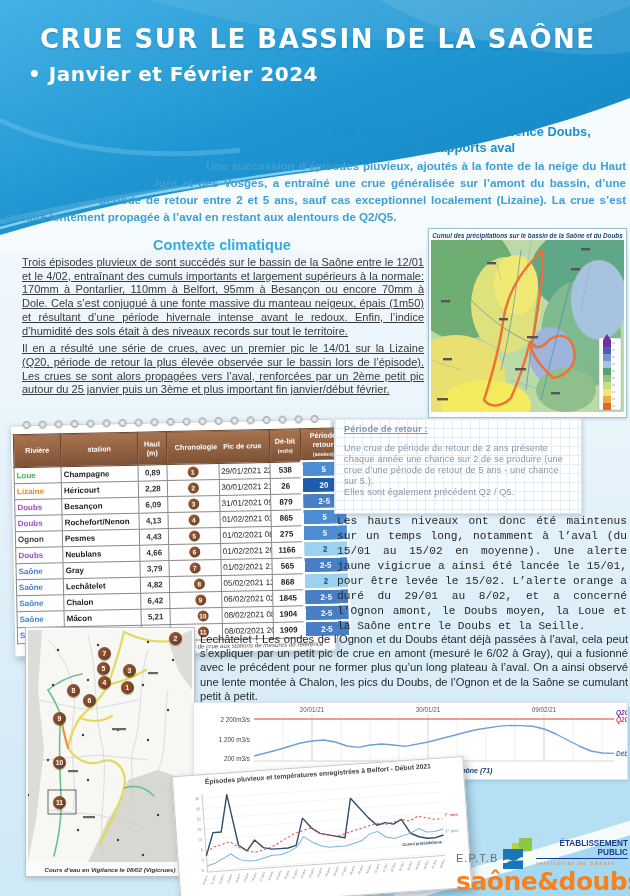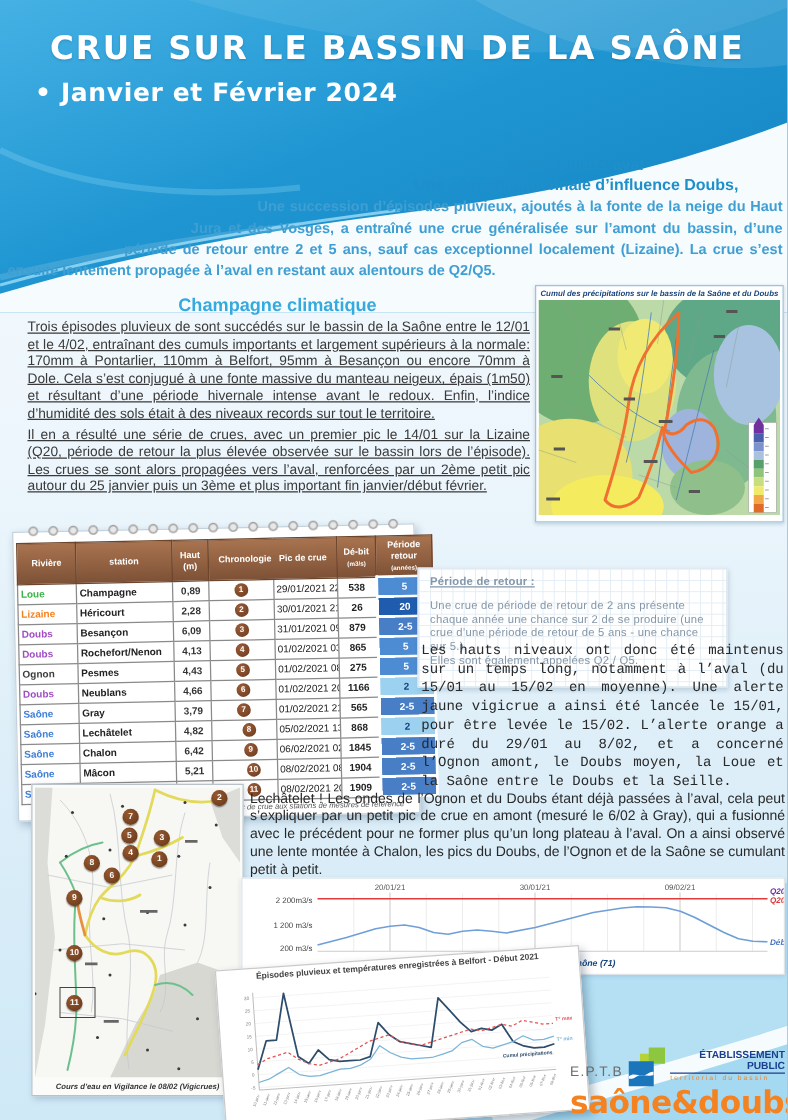--- a/index.html
+++ b/index.html
@@ -64,21 +64,21 @@
   .badge{display:inline-block;width:11px;height:11px;border-radius:50%;
     background:radial-gradient(circle at 35% 30%,#9a5c38,#6b3a1e);color:#fff;
     font-size:6.5px;font-weight:bold;line-height:11px;text-align:center;vertical-align:middle;}
   .tcaption{font-size:6.2px;font-style:italic;color:#555;text-align:center;margin:2px 0 1px 0;}
   
   .note{position:absolute;left:334px;top:418px;width:248px;height:96px;background:#fff;
     background-image:linear-gradient(#e2edf5 1px,rgba(0,0,0,0) 1px),
                      linear-gradient(90deg,#e2edf5 1px,rgba(0,0,0,0) 1px);
     background-size:9px 9px;border:1px solid #d7e4ee;box-shadow:1px 2px 4px rgba(0,40,80,.18);
     padding:5px 9px;box-sizing:border-box;color:#8496a8;font-size:9px;line-height:11px;
-    letter-spacing:.2px;margin-top:36px;}
+    letter-spacing:.2px;}
   .note-title{text-decoration:underline;font-weight:bold;margin-bottom:8px;}
   .note p{margin:0;}
   
   .ana{position:absolute;left:337px;top:514px;width:290px;text-align:justify;
     color:#282828;font-size:11.2px;line-height:15px;font-family:Liberation Mono, monospace;}
   .ana p{margin:0 0 3px 0;}
   .ana-full{position:absolute;left:200px;top:632px;width:428px;text-align:justify;
     color:#282828;font-size:11.2px;line-height:14.2px;}
   
   .vmap{position:absolute;left:25px;top:627px;width:170px;height:250px;background:#fbfbf9;
@@ -141,28 +141,28 @@
   <div class="hdr-title">CRUE SUR LE BASSIN DE LA SAÔNE</div>
   <div class="hdr-sub">• Janvier et Février 2024</div>
 
   <svg style="position:absolute;left:0;top:690px;" width="630" height="206" viewBox="0 0 630 206">
     <path d="M630,16 C560,50 470,92 370,128 C300,152 240,172 180,206 L630,206 Z" fill="#b5e0f4"></path>
     <path d="M630,130 C545,158 470,180 405,206 L630,206 Z" fill="#a5d9f1"></path>
     <path d="M660,128 C560,162 470,184 395,208" stroke="#ffffff" stroke-width="14" fill="none" opacity=".9"></path>
   </svg>
 
   <div class="intro-head">
+    <div>Une crue quinquennale d’influence Doubs,</div>
     <div>sans apports aval</div>
-    <div>Une crue quinquennale d’influence Doubs,</div>
   </div>
   <div class="intro-par">
     <span class="curve-spacer"></span><span>Une succession d’épisodes pluvieux, ajoutés à la fonte de la neige du Haut Jura et des Vosges, a entraîné une crue généralisée sur l’amont du bassin, d’une période de retour entre 2 et 5 ans, sauf cas exceptionnel localement (Lizaine). La crue s’est ensuite lentement propagée à l’aval en restant aux alentours de Q2/Q5.</span>
   </div>
 
-  <div class="clim-head">Champagne climatique</div>
+  <div class="clim-head">Contexte climatique</div>
   <div class="clim-text">
     <p>Trois épisodes pluvieux de sont succédés sur le bassin de la Saône entre le 12/01 et le 4/02, entraînant des cumuls importants et largement supérieurs à la normale: 170mm à Pontarlier, 110mm à Belfort, 95mm à Besançon ou encore 70mm à Dole. Cela s’est conjugué à une fonte massive du manteau neigeux, épais (1m50) et résultant d’une période hivernale intense avant le redoux. Enfin, l’indice d’humidité des sols était à des niveaux records sur tout le territoire.</p>
     <p>Il en a résulté une série de crues, avec un premier pic le 14/01 sur la Lizaine (Q20, période de retour la plus élevée observée sur le bassin lors de l’épisode). Les crues se sont alors propagées vers l’aval, renforcées par un 2ème petit pic autour du 25 janvier puis un 3ème et plus important fin janvier/début février.</p>
   </div>
 
   <div class="pmap">
     <div class="pmap-title">Cumul des précipitations sur le bassin de la Saône et du Doubs</div>
     <svg width="193" height="172" viewBox="0 0 193 172">
       <rect x="0" y="0" width="193" height="172" fill="#bcd9a8"></rect>
       <ellipse cx="30" cy="40" rx="55" ry="60" fill="#6fae72"></ellipse>
@@ -345,21 +345,21 @@
         <td class="c-per pr-25">2-5</td>
       </tr>
     </tbody>
       </table>
     <div class="tcaption">Principaux cours d’eau en crue, et caractéristiques de leur pic de crue aux stations de mesures de référence</div>
   </div>
 
   <div class="note">
     <div class="note-title">Période de retour :</div>
     <p>Une crue de période de retour de 2 ans présente chaque année une chance sur 2 de se produire (une crue d’une période de retour de 5 ans - une chance sur 5.).</p>
-    <p>Elles sont également appelées Q2 / Q5.</p>
+    <p>Elles sont également précédent Q2 / Q5.</p>
   </div>
 
   <div class="ana">
     <p>Les hauts niveaux ont donc été maintenus sur un temps long, notamment à l’aval (du 15/01 au 15/02 en moyenne). Une alerte jaune vigicrue a ainsi été lancée le 15/01, pour être levée le 15/02. L’alerte orange a duré du 29/01 au 8/02, et a concerné l’Ognon amont, le Doubs moyen, la Loue et la Saône entre le Doubs et la Seille.</p>
   </div>
   <div class="ana-full">Lechâtelet ! Les ondes de l’Ognon et du Doubs étant déjà passées à l’aval, cela peut s’expliquer par un petit pic de crue en amont (mesuré le 6/02 à Gray), qui a fusionné avec le précédent pour ne former plus qu’un long plateau à l’aval. On a ainsi observé une lente montée à Chalon, les pics du Doubs, de l’Ognon et de la Saône se cumulant petit à petit.</div>
 
   <div class="vmap">
     <svg width="164" height="232" viewBox="0 0 164 232">
       <rect x="0" y="0" width="164" height="232" fill="#f7f7f4"></rect>

